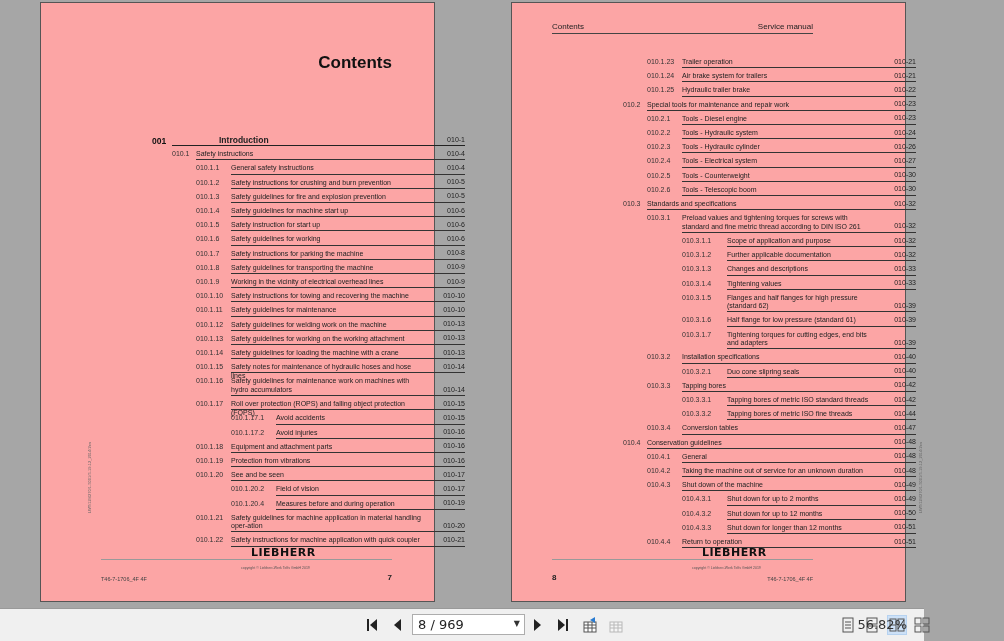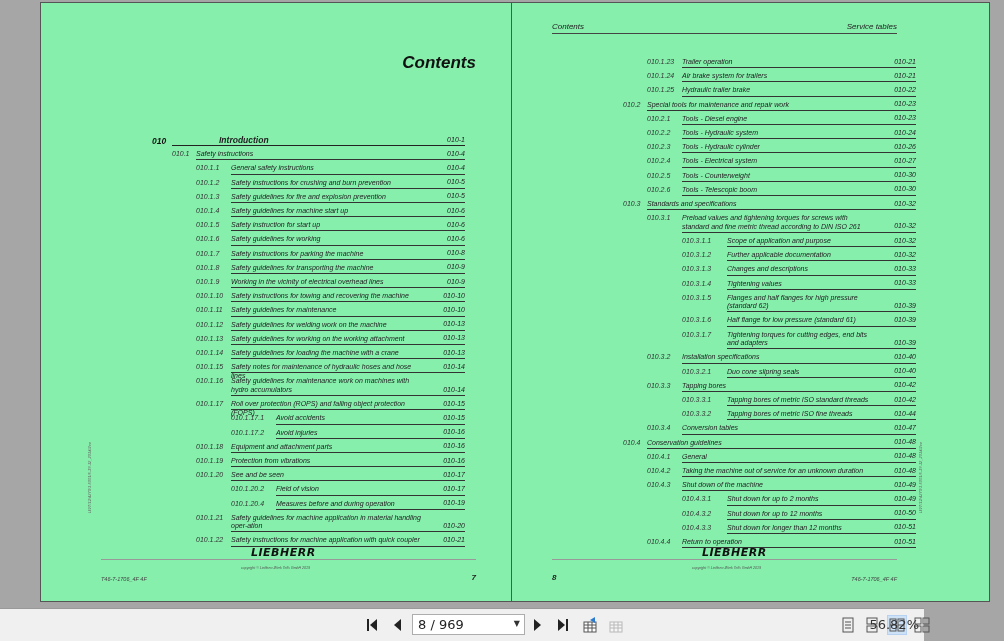--- a/index.html
+++ b/index.html
@@ -1,18 +1,18 @@
 <!DOCTYPE html>
 <html><head>
 <meta charset="utf-8">
 <style>
   * { box-sizing: border-box; margin: 0; padding: 0; }
   html, body { width: 1004px; height: 641px; overflow: hidden; background: #a6a6a6; font-family: "Liberation Sans", sans-serif; }
   .viewer { position: absolute; left: 0; top: 0; width: 1004px; height: 608px; background: #a6a6a6; }
-  .page { position: absolute; top: 2px; width: 479px; height: 600px; background: #86efac; border: 1px solid #555; font-style: italic; }
+  .page { position: absolute; top: 2px; width: 395px; height: 600px; background: #fca5a5; border: 1px solid #555; }
   .page.left { left: 40px; }
   .page.right { left: 511px; }
 
   .title { position: absolute; right: 42px; top: 50px; font-size: 17px; font-weight: bold; color: #111; }
   .num { position: absolute; font-size: 7px; color: #333; }
   .entry { position: absolute; border-bottom: 1px solid #333; font-size: 7px; color: #222; line-height: 8.5px; padding-bottom: 1px; }
   .entry .txt { display: block; padding-right: 42px; }
   .entry .pg { position: absolute; right: 0; bottom: 1px; }
   .entry.lvl0 { font-size: 8.5px; font-weight: bold; border-bottom: 1.5px solid #222; padding-left: 47px; }
   .entry.lvl0 .pg { font-weight: normal; font-size: 7px; }
@@ -26,33 +26,33 @@
   .copyright { position: absolute; left: 200px; top: 563px; font-size: 3.5px; color: #555; }
   .logo { position: absolute; left: 210px; top: 543px; font-size: 11px; font-weight: 900; letter-spacing: 0.5px; color: #111; font-family: "DejaVu Sans", sans-serif; }
   .doccode { position: absolute; top: 573px; font-size: 5.5px; color: #444; }
   .pagenum { position: absolute; top: 570px; font-size: 8px; font-weight: bold; color: #222; }
   .sidecode { position: absolute; font-size: 4px; color: #666; writing-mode: vertical-rl; transform: rotate(180deg); }
 
   .toolbar { position: absolute; left: 0; top: 608px; width: 924px; height: 33px; background: #f0f0f0; border-top: 1px solid #999; }
   .tb-btn { position: absolute; top: 6px; width: 20px; height: 20px; display: flex; align-items: center; justify-content: center; color: #222; font-size: 13px; cursor: pointer; }
   .page-box { position: absolute; left: 412px; top: 5px; width: 113px; height: 21px; background: #fff; border: 1px solid #adadad; font-size: 13px; color: #222; padding: 2px 5px; font-family: "DejaVu Sans", sans-serif; }
   .page-box .caret { position: absolute; right: 4px; top: 4px; font-size: 8px; color: #333; }
-  .zoom-level { position: absolute; right: 5px; top: 8px; font-size: 13px; color: #333; font-family: "DejaVu Sans", sans-serif; }
+  .zoom-level { position: absolute; right: 17px; top: 8px; font-size: 13px; color: #333; font-family: "DejaVu Sans", sans-serif; }
   .view-btn.active { background: #cde1f7; border: 1px solid #b6d2f0; }
   svg { display: block; }
 </style>
 </head>
 <body>
 
 <div class="viewer">
 
   <div class="page left">
     <div class="title">Contents</div>
     <div id="left-toc">
-        <div class="num lvl0" style="left: 111px; top: 133px;">010</div>
+        <div class="num lvl0" style="left: 111px; top: 133px;">001</div>
         <div class="entry lvl0" style="left: 131px; width: 293px; top: 131px; height: 12.2px; padding-top: 2px;">
           <span class="txt">Introduction</span>
           <span class="pg">010-1</span>
         </div>
         <div class="num" style="left: 131px; top: 147.2px;">010.1</div>
         <div class="entry" style="left: 155px; width: 269px; top: 145.2px; height: 12.2px; padding-top: 2px;">
           <span class="txt">Safety instructions</span>
           <span class="pg">010-4</span>
         </div>
         <div class="num" style="left: 155px; top: 161.4px;">010.1.1</div>
@@ -189,21 +189,21 @@
     <div class="sidecode" style="left:46px; top:425px; height:85px;">LWT/12/4270/1-5001/5-19-12_2014/2en</div>
     <div class="footer-line"></div>
     <div class="doccode" style="left:60px;">T46-7-1706_4F 4F</div>
     <div class="copyright">copyright © Liebherr-Werk Telfs GmbH 2019</div>
     <div class="logo">LIEBHERR</div>
     <div class="pagenum" style="right:42px;">7</div>
   </div>
 
   <div class="page right">
     <div class="hdr-left">Contents</div>
-    <div class="hdr-right">Service tables</div>
+    <div class="hdr-right">Service manual</div>
     <div class="hdr-line"></div>
     <div id="right-toc">
         <div class="num" style="left: 135px; top: 55px;">010.1.23</div>
         <div class="entry" style="left: 170px; width: 234px; top: 53px; height: 12.2px; padding-top: 2px;">
           <span class="txt">Trailer operation</span>
           <span class="pg">010-21</span>
         </div>
         <div class="num" style="left: 135px; top: 69.2px;">010.1.24</div>
         <div class="entry" style="left: 170px; width: 234px; top: 67.2px; height: 12.2px; padding-top: 2px;">
           <span class="txt">Air brake system for trailers</span>

